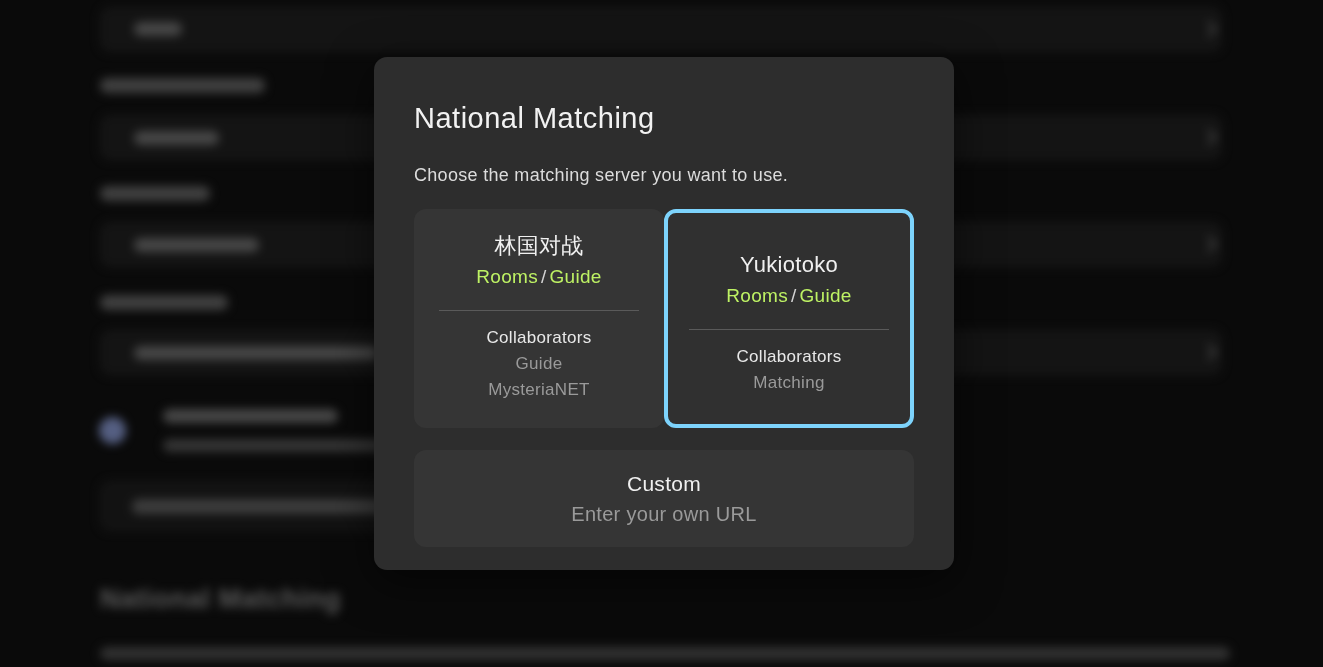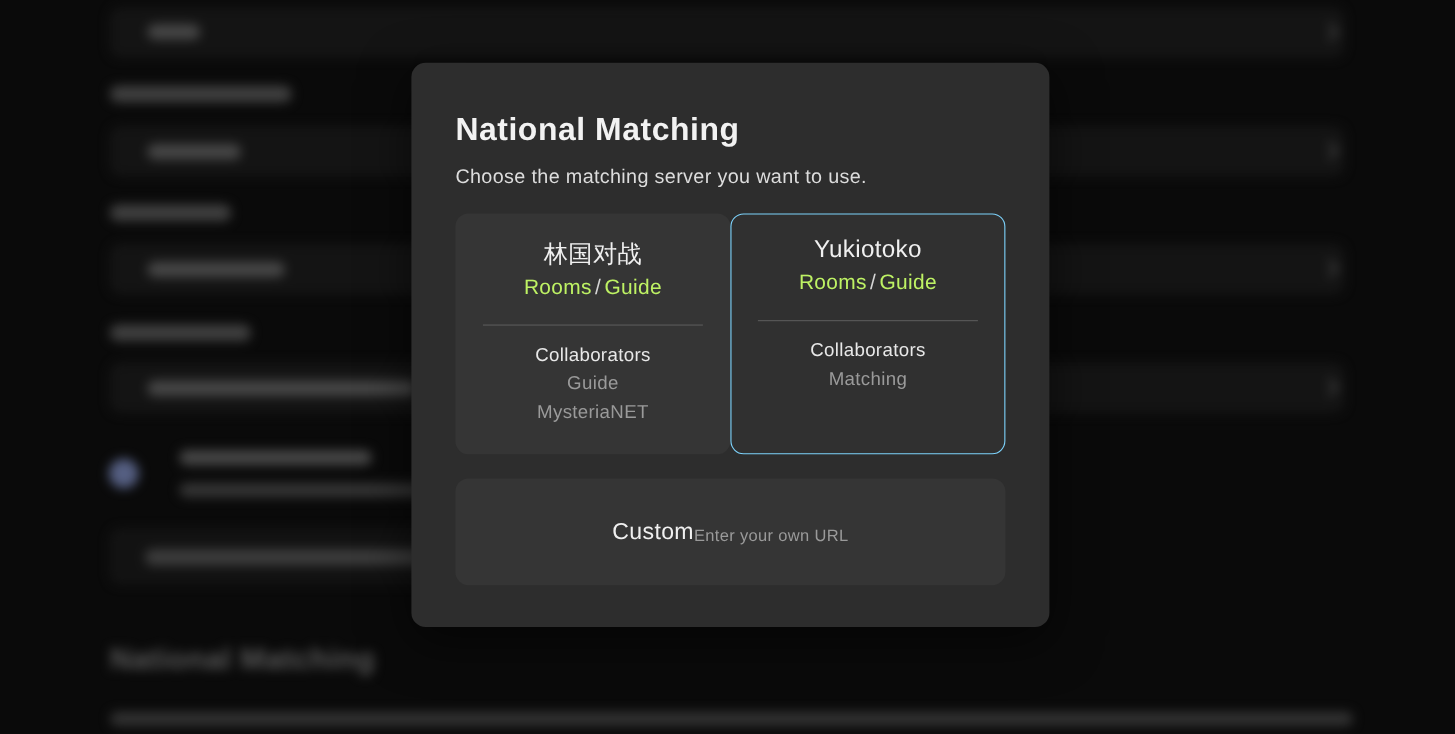--- a/index.html
+++ b/index.html
@@ -45,58 +45,58 @@
   .overlay { position: absolute; inset: 0; background: rgba(0,0,0,.42); }
 
   
   .modal {
     position: absolute; left: 374px; top: 57px; width: 580px; height: 513px;
     background: #2d2d2d; border-radius: 13px;
     box-shadow: 0 12px 45px rgba(0,0,0,.55);
     padding: 44px 40px 40px 40px;
   }
   .modal-title {
-    font-size: 29px; font-weight: 700; color: #f2f2f2;
+    font-size: 29px; font-weight: 400; color: #f2f2f2;
     letter-spacing: .5px; line-height: 35px;
   }
   .modal-subtitle {
-    margin-top: 12px; font-size: 18px; color: #dcdcdc;
+    margin-top: 27px; font-size: 18px; color: #dcdcdc;
     letter-spacing: .3px; line-height: 24px;
   }
   .cards {
     margin-top: 22px;
     display: grid; grid-template-columns: 1fr 1fr; 
     height: 219px;
   }
   .card {
     background: #353535; border-radius: 12px;
     display: flex; flex-direction: column; align-items: center;
     padding-top: 23px; cursor: pointer;
   }
   .card.selected {
     background: #303030;
-    border: 1px solid #7dd3fc;
-    padding-top: 18px;
+    border: 4px solid #7dd3fc;
+    padding-top: 38px;
   }
   .server-name { font-size: 22px; color: #f0f0f0; line-height: 28px; letter-spacing: .3px; }
   .links { margin-top: 6px; font-size: 19px; letter-spacing: .3px; }
   .link { color: #bef264; text-decoration: none; cursor: pointer; }
   .sep  { color: #d5d5d5; padding: 0 3px; }
   .divider { margin-top: 22px; width: 200px; border-top: 1px solid #5a5a5a; }
   .collab-heading { margin-top: 17px; font-size: 17px; color: #e8e8e8; letter-spacing: .3px; }
   .collab-name { margin-top: 6px; font-size: 17px; color: #9a9a9a; letter-spacing: .3px; }
 
   .custom-card {
     margin-top: 22px; height: 97px;
     background: #353535; border-radius: 12px;
-    display: flex; align-items: center; justify-content: center;
+    display: flex; flex-direction: column; align-items: center; justify-content: center;
     cursor: pointer;
   }
   .custom-title { font-size: 21px; color: #f0f0f0; letter-spacing: .3px; }
-  .custom-sub { margin-top: 7px; font-size: 15px; color: #9a9a9a; letter-spacing: .3px; }
+  .custom-sub { margin-top: 7px; font-size: 20px; color: #9a9a9a; letter-spacing: .3px; }
 </style>
 </head>
 <body>
 
 <div class="bg-content">
 
   <div class="bg-input" style="top:7px"></div>
   <div class="bg-blob bg-text" style="left:134px; top:22px; width:48px"></div>
   <div class="bg-chevron" style="top:23px"></div>
 

